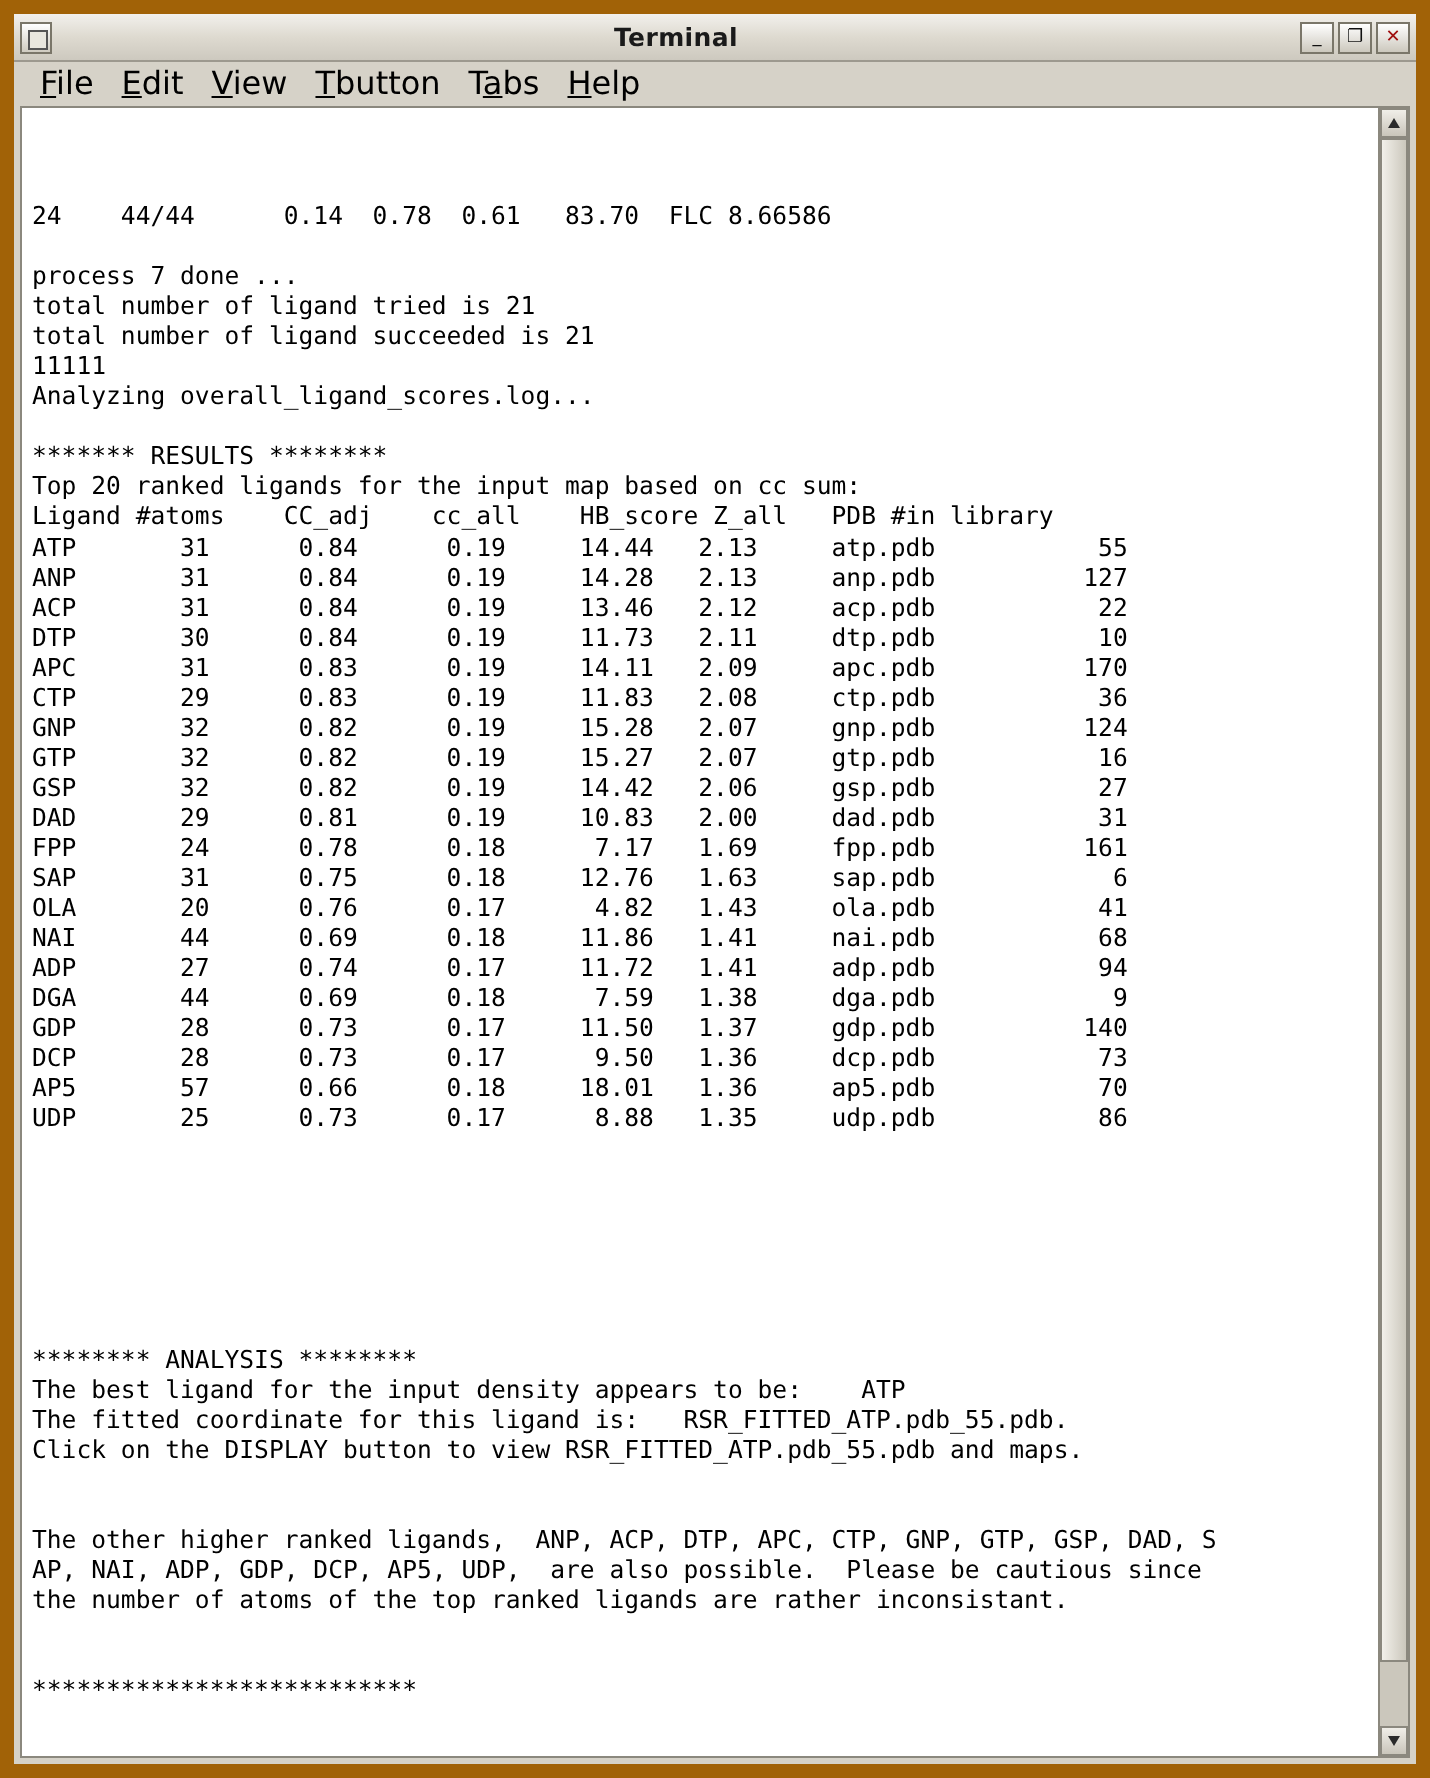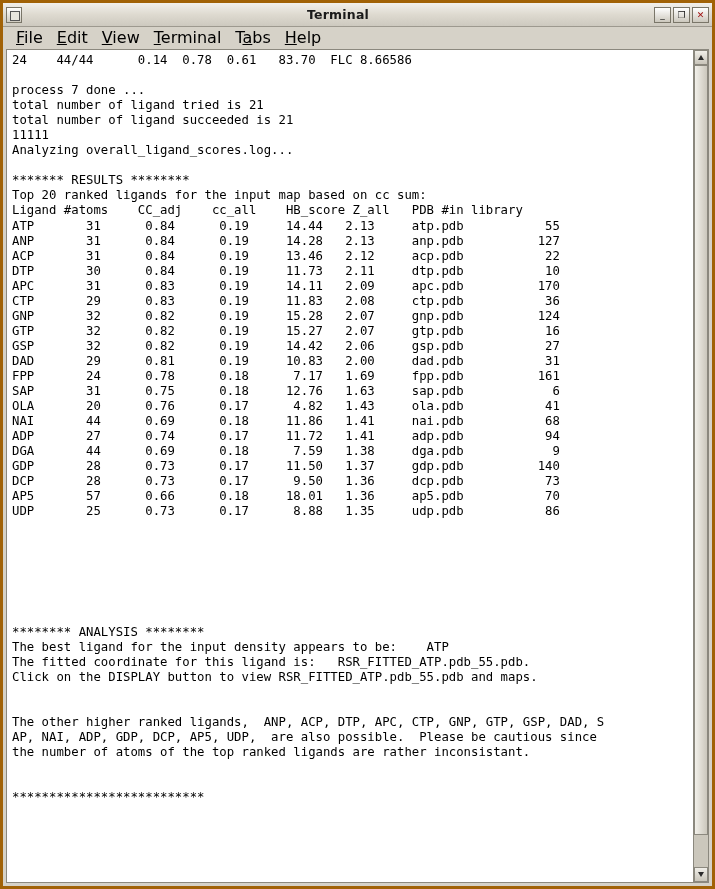--- a/index.html
+++ b/index.html
@@ -7,21 +7,21 @@
     padding: 0;
     background: #d6d2c8;
     font-family: "DejaVu Sans", sans-serif;
   }
   #window {
     position: relative;
     width: 715px;
     height: 889px;
     background: #d6d2c8;
     box-sizing: border-box;
-    border: 3px solid #a16207;
+    border: 7px solid #a16207;
     overflow: hidden;
   }
   
   #titlebar {
     height: 24px;
     background: linear-gradient(to bottom, #f2f0ec 0%, #dedad0 50%, #cdc9bf 100%);
     border-bottom: 1px solid #9d998f;
     display: flex;
     align-items: center;
     padding: 0 3px;
@@ -113,20 +113,21 @@
     flex: 1;
     background: #ffffff;
     color: #000000;
     font-family: "DejaVu Sans Mono", monospace;
     font-size: 12.3px;
     line-height: 15.05px;
     white-space: pre;
     padding: 3px 0 0 5px;
     overflow: hidden;
     box-sizing: border-box;
+    margin-top: 44px;
   }
   
   #scrollbar {
     width: 15px;
     background: #d6d2c8;
     border-left: 1px solid #8b887e;
     position: relative;
     box-sizing: border-box;
     display: flex;
     flex-direction: column;
@@ -182,21 +183,21 @@
       <div class="tb-btn">_</div>
       <div class="tb-btn">❐</div>
       <div class="tb-btn close">✕</div>
     </div>
   </div>
 
   <div id="menubar">
     <div class="mi"><span class="ul">F</span><span>ile</span></div>
     <div class="mi"><span class="ul">E</span><span>dit</span></div>
     <div class="mi"><span class="ul">V</span><span>iew</span></div>
-    <div class="mi"><span class="ul">T</span><span>erminal</span></div>
+    <div class="mi"><span class="ul">T</span><span>button</span></div>
     <div class="mi"><span>T</span><span class="ul">a</span><span>bs</span></div>
     <div class="mi"><span class="ul">H</span><span>elp</span></div>
   </div>
 
   <div id="termwrap">
     <div id="term">24    44/44      0.14  0.78  0.61   83.70  FLC 8.66586
 
 process 7 done ...
 total number of ligand tried is 21
 total number of ligand succeeded is 21

